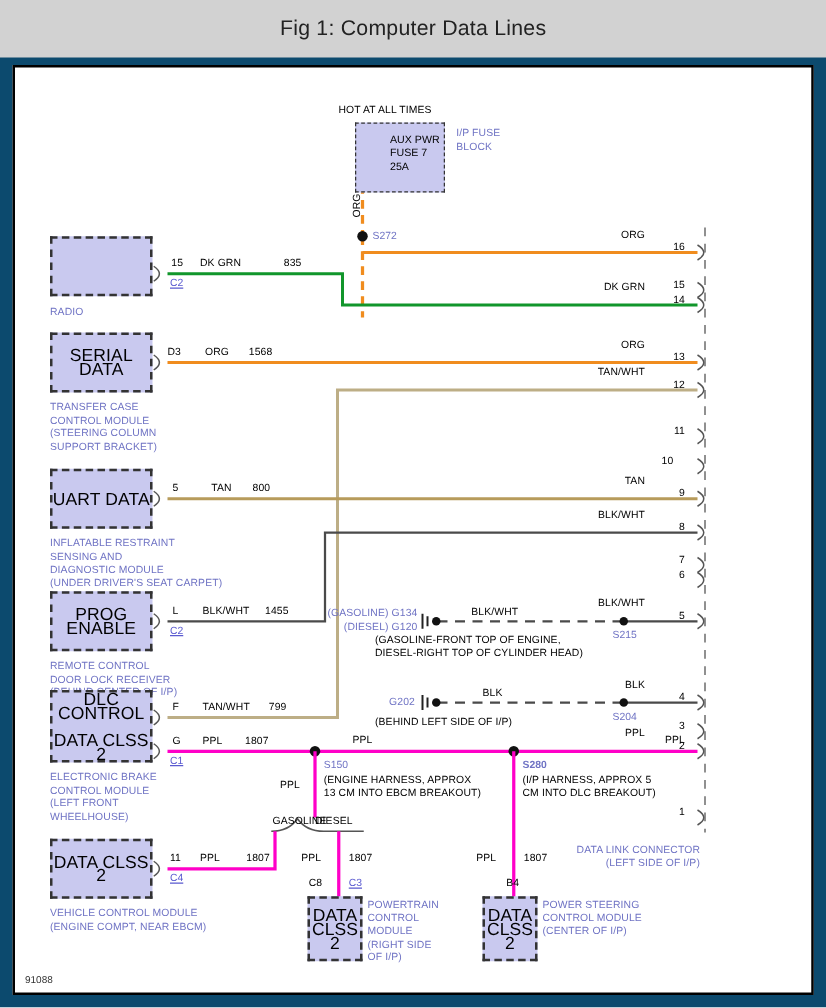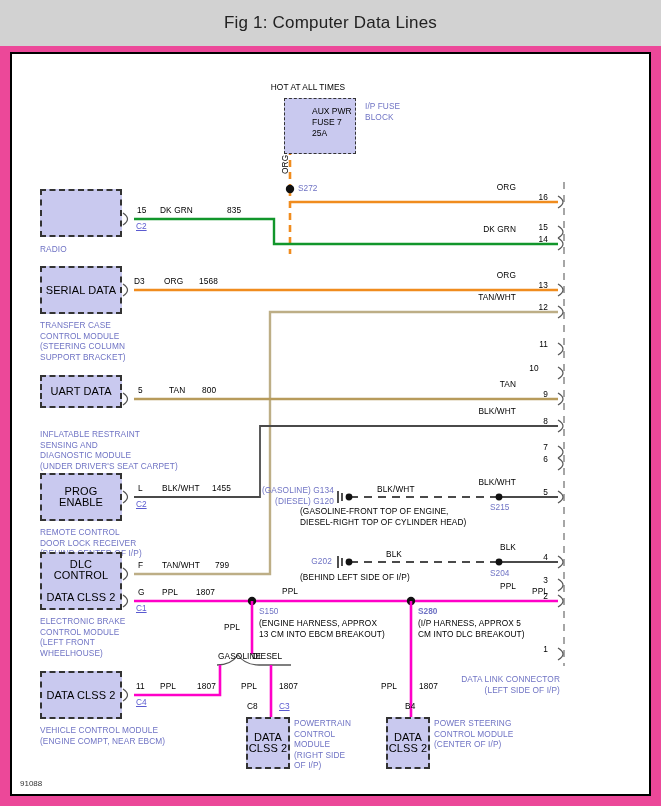--- a/index.html
+++ b/index.html
@@ -7,21 +7,21 @@
   html, body {
     margin: 0; padding: 0;
     width: 661px; height: 806px;
     background: #ffffff;
     font-family: "Liberation Sans", sans-serif;
   }
   #page {
     position: relative;
     width: 661px; height: 806px;
     overflow: hidden;
-    background: #ec4899;
+    background: #0c4a6e;
   }
   
   #header {
     position: absolute; left: 0; top: 0;
     width: 661px; height: 46px;
     background: #d2d2d2;
     display: flex; align-items: center; justify-content: center;
   }
   #header-title {
     font-size: 17px;
@@ -49,21 +49,21 @@
   
   .module {
     position: absolute;
     background: #c9c9ef;
     border: 2px dashed #333333;
     display: flex;
     align-items: center;
     justify-content: center;
   }
   .module-label {
-    font-size: 11px;
+    font-size: 14px;
     color: #000000;
     text-align: center;
     line-height: 11px;
     letter-spacing: .1px;
   }
   .fuse-box {
     position: absolute;
     background: #c9c9ef;
     border: 1.5px dashed #333333;
   }
@@ -241,21 +241,21 @@
         <span class="module-label">SERIAL DATA</span>
       </div>
       <div class="txt blue" style="left:28px; top:266px;">TRANSFER CASE
 CONTROL MODULE
 (STEERING COLUMN
 SUPPORT BRACKET)</div>
       <div class="txt" style="left:122px; top:222px;">D3</div>
       <div class="txt" style="left:152px; top:222px;">ORG</div>
       <div class="txt" style="left:187px; top:222px;">1568</div>
 
-      <div class="module" style="left:28px; top:321px; width:82px; height:33px;">
+      <div class="module" style="left:28px; top:321px; width:82px; height:48px;">
         <span class="module-label">UART DATA</span>
       </div>
       <div class="txt blue" style="left:28px; top:375px;">INFLATABLE RESTRAINT
 SENSING AND
 DIAGNOSTIC MODULE
 (UNDER DRIVER'S SEAT CARPET)</div>
       <div class="txt" style="left:126px; top:331px;">5</div>
       <div class="txt" style="left:157px; top:331px;">TAN</div>
       <div class="txt" style="left:190px; top:331px;">800</div>
 

